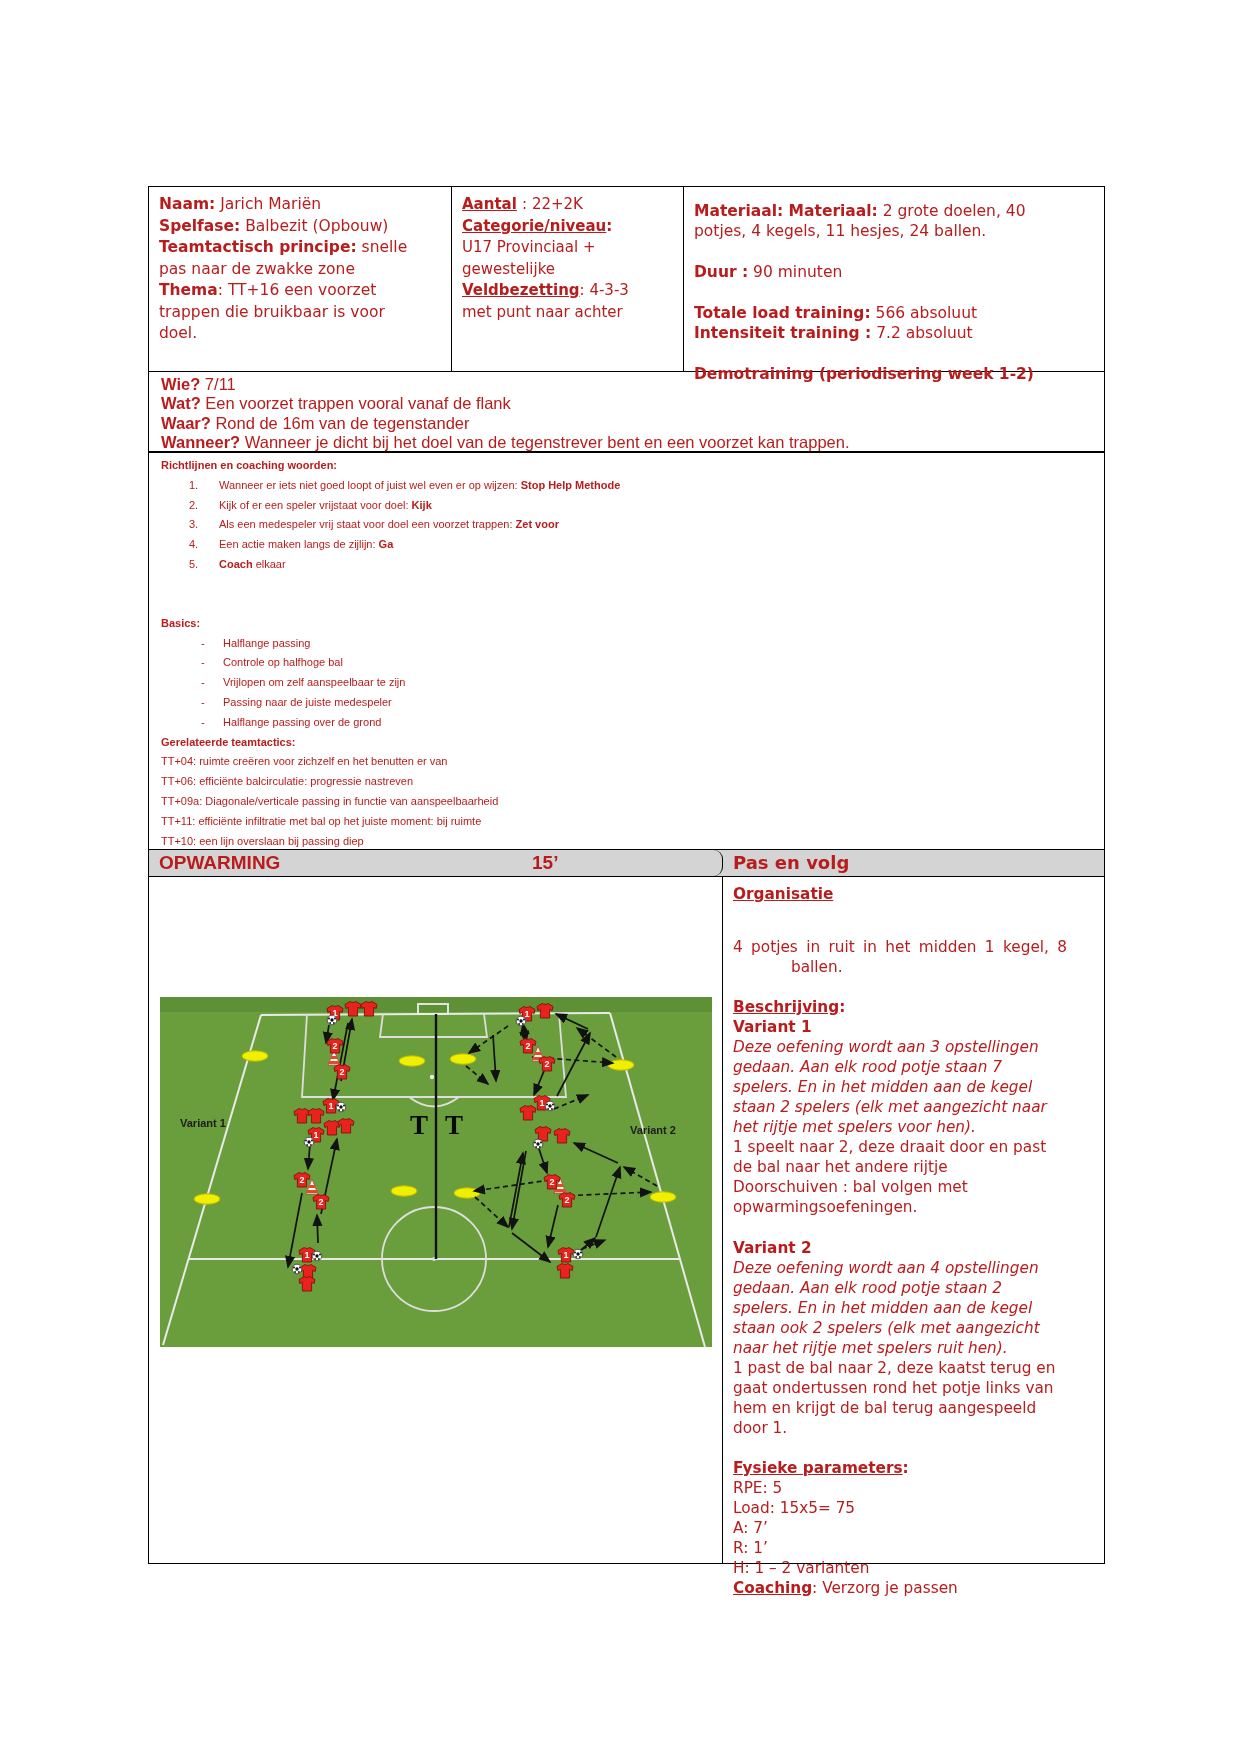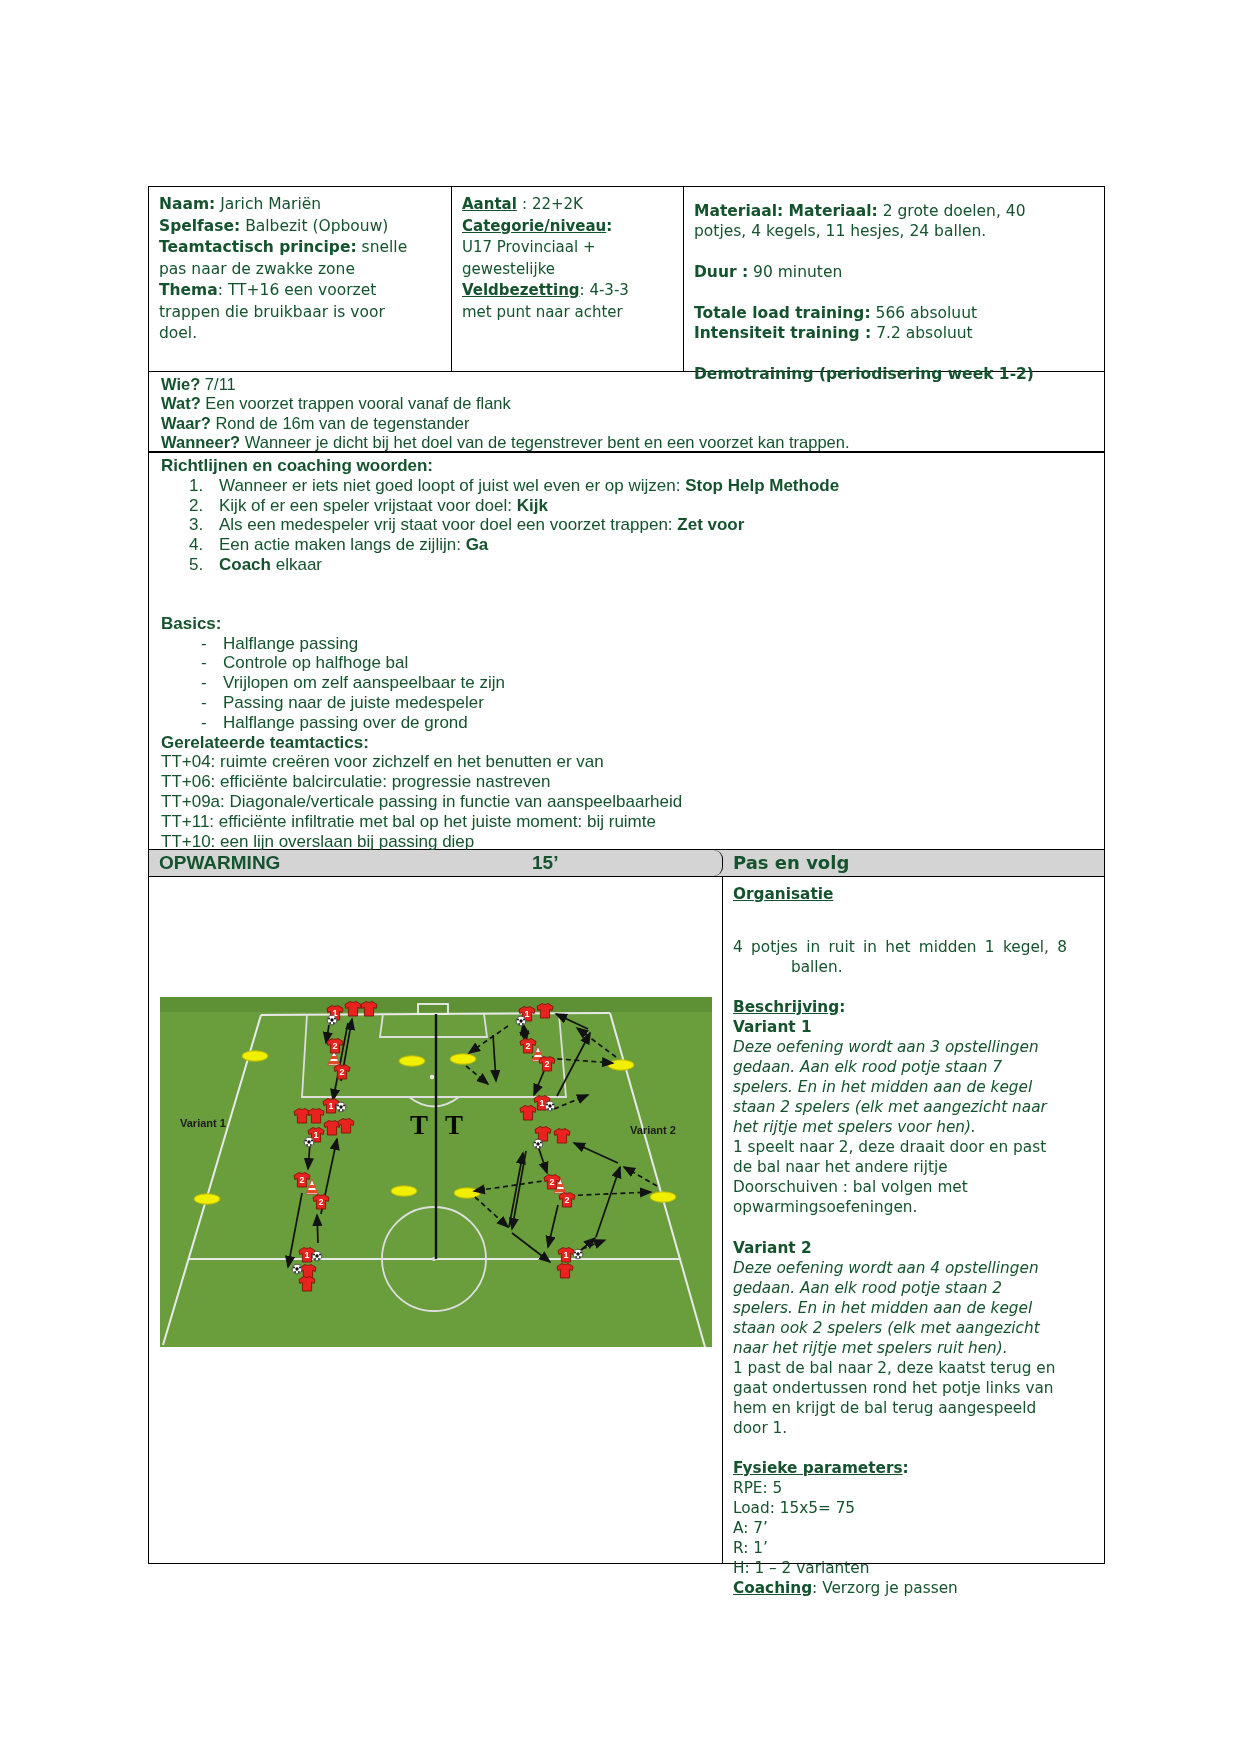--- a/index.html
+++ b/index.html
@@ -1,31 +1,31 @@
 <!DOCTYPE html>
 <html><head>
 <meta charset="utf-8">
 <style>
   html,body{margin:0;padding:0;background:#fff;}
   .page{position:relative;width:1241px;height:1754px;background:#ffffff;overflow:hidden;
-        font-family:"DejaVu Sans",sans-serif;color:#14532d;}
+        font-family:"DejaVu Sans",sans-serif;color:#b91c1c;}
   .doc{position:absolute;left:148px;top:186px;width:957px;border:1px solid #000;box-sizing:border-box;}
   .row1{display:flex;height:185px;border-bottom:1px solid #000;box-sizing:border-box;}
   .c1{width:303px;border-right:1px solid #000;box-sizing:border-box;padding:7px 8px 0 10px;
       font-size:15.5px;line-height:21.5px;}
   .c2{width:232px;border-right:1px solid #000;box-sizing:border-box;padding:7px 6px 0 10px;
       font-size:15px;line-height:21.5px;}
   .c3{flex:1;padding:7px 8px 0 10px;font-size:15.5px;line-height:20.4px;margin-top:7px;}
   .u{text-decoration:underline;}
   b{font-weight:bold;}
   .sp{height:20.4px;}
   .row-wie{height:81px;border-bottom:2.5px solid #000;box-sizing:border-box;padding:3px 8px 0 12px;
       font-family:"Liberation Sans",sans-serif;font-size:16.5px;line-height:19.4px;}
   .row-rich{height:397px;border-bottom:1px solid #000;box-sizing:border-box;padding:3px 8px 0 12px;
-      font-family:"Liberation Sans",sans-serif;font-size:17px;line-height:19.8px;}
+      font-family:"Liberation Sans",sans-serif;font-size:11px;line-height:19.8px;}
   .li-row{display:flex;}
   .li-num{width:30px;margin-left:28px;flex:none;}
   .li-dash{width:22px;margin-left:40px;flex:none;}
   .gap{height:39px;}
   .row-hdr{display:flex;height:27px;border-bottom:1px solid #000;box-sizing:border-box;background:#d4d4d4;}
   .hdr-left{width:574px;border-right:1px solid #000;box-sizing:border-box;position:relative;
       font-family:"Liberation Sans",sans-serif;font-weight:bold;font-size:19px;line-height:25px;border-radius:9px;}
   .hdr-title{position:absolute;left:10px;top:0;}
   .hdr-dur{position:absolute;left:383px;top:0;}
   .hdr-right{flex:1;font-weight:bold;font-size:18px;line-height:25px;padding-left:10px;

